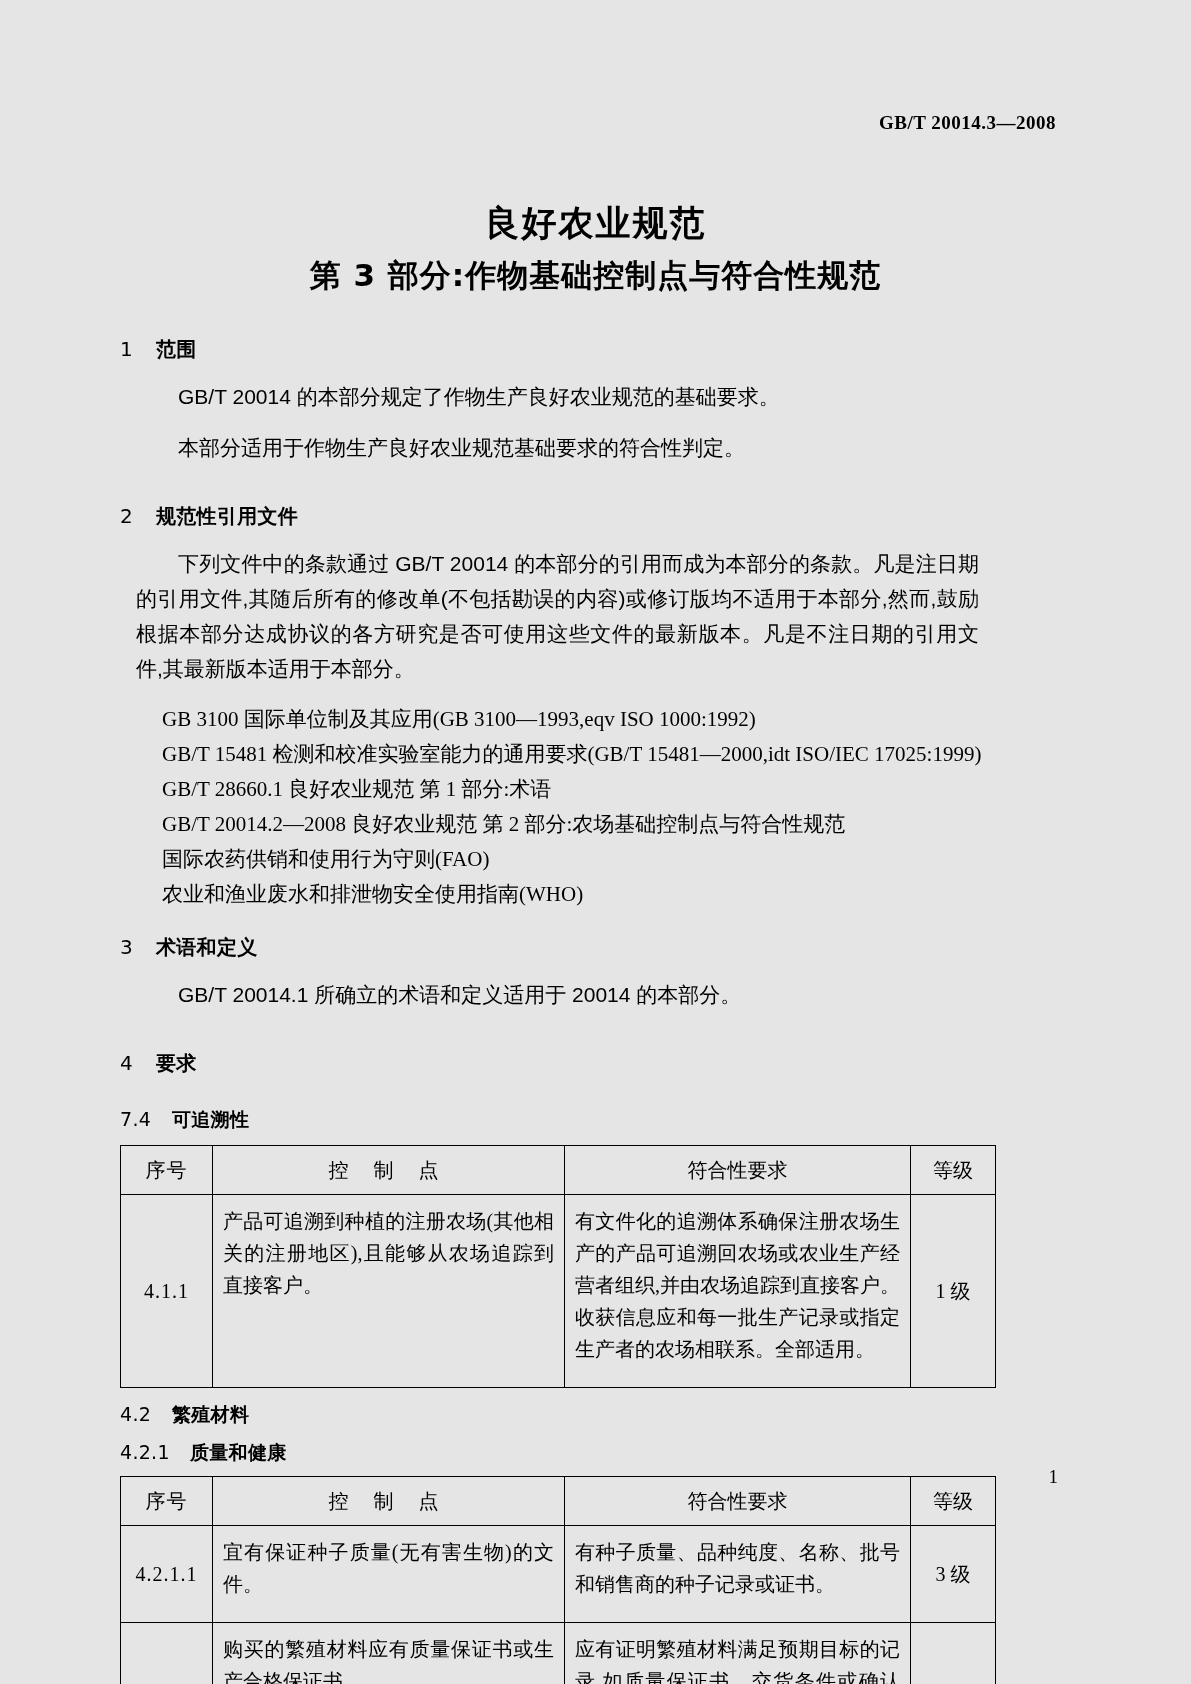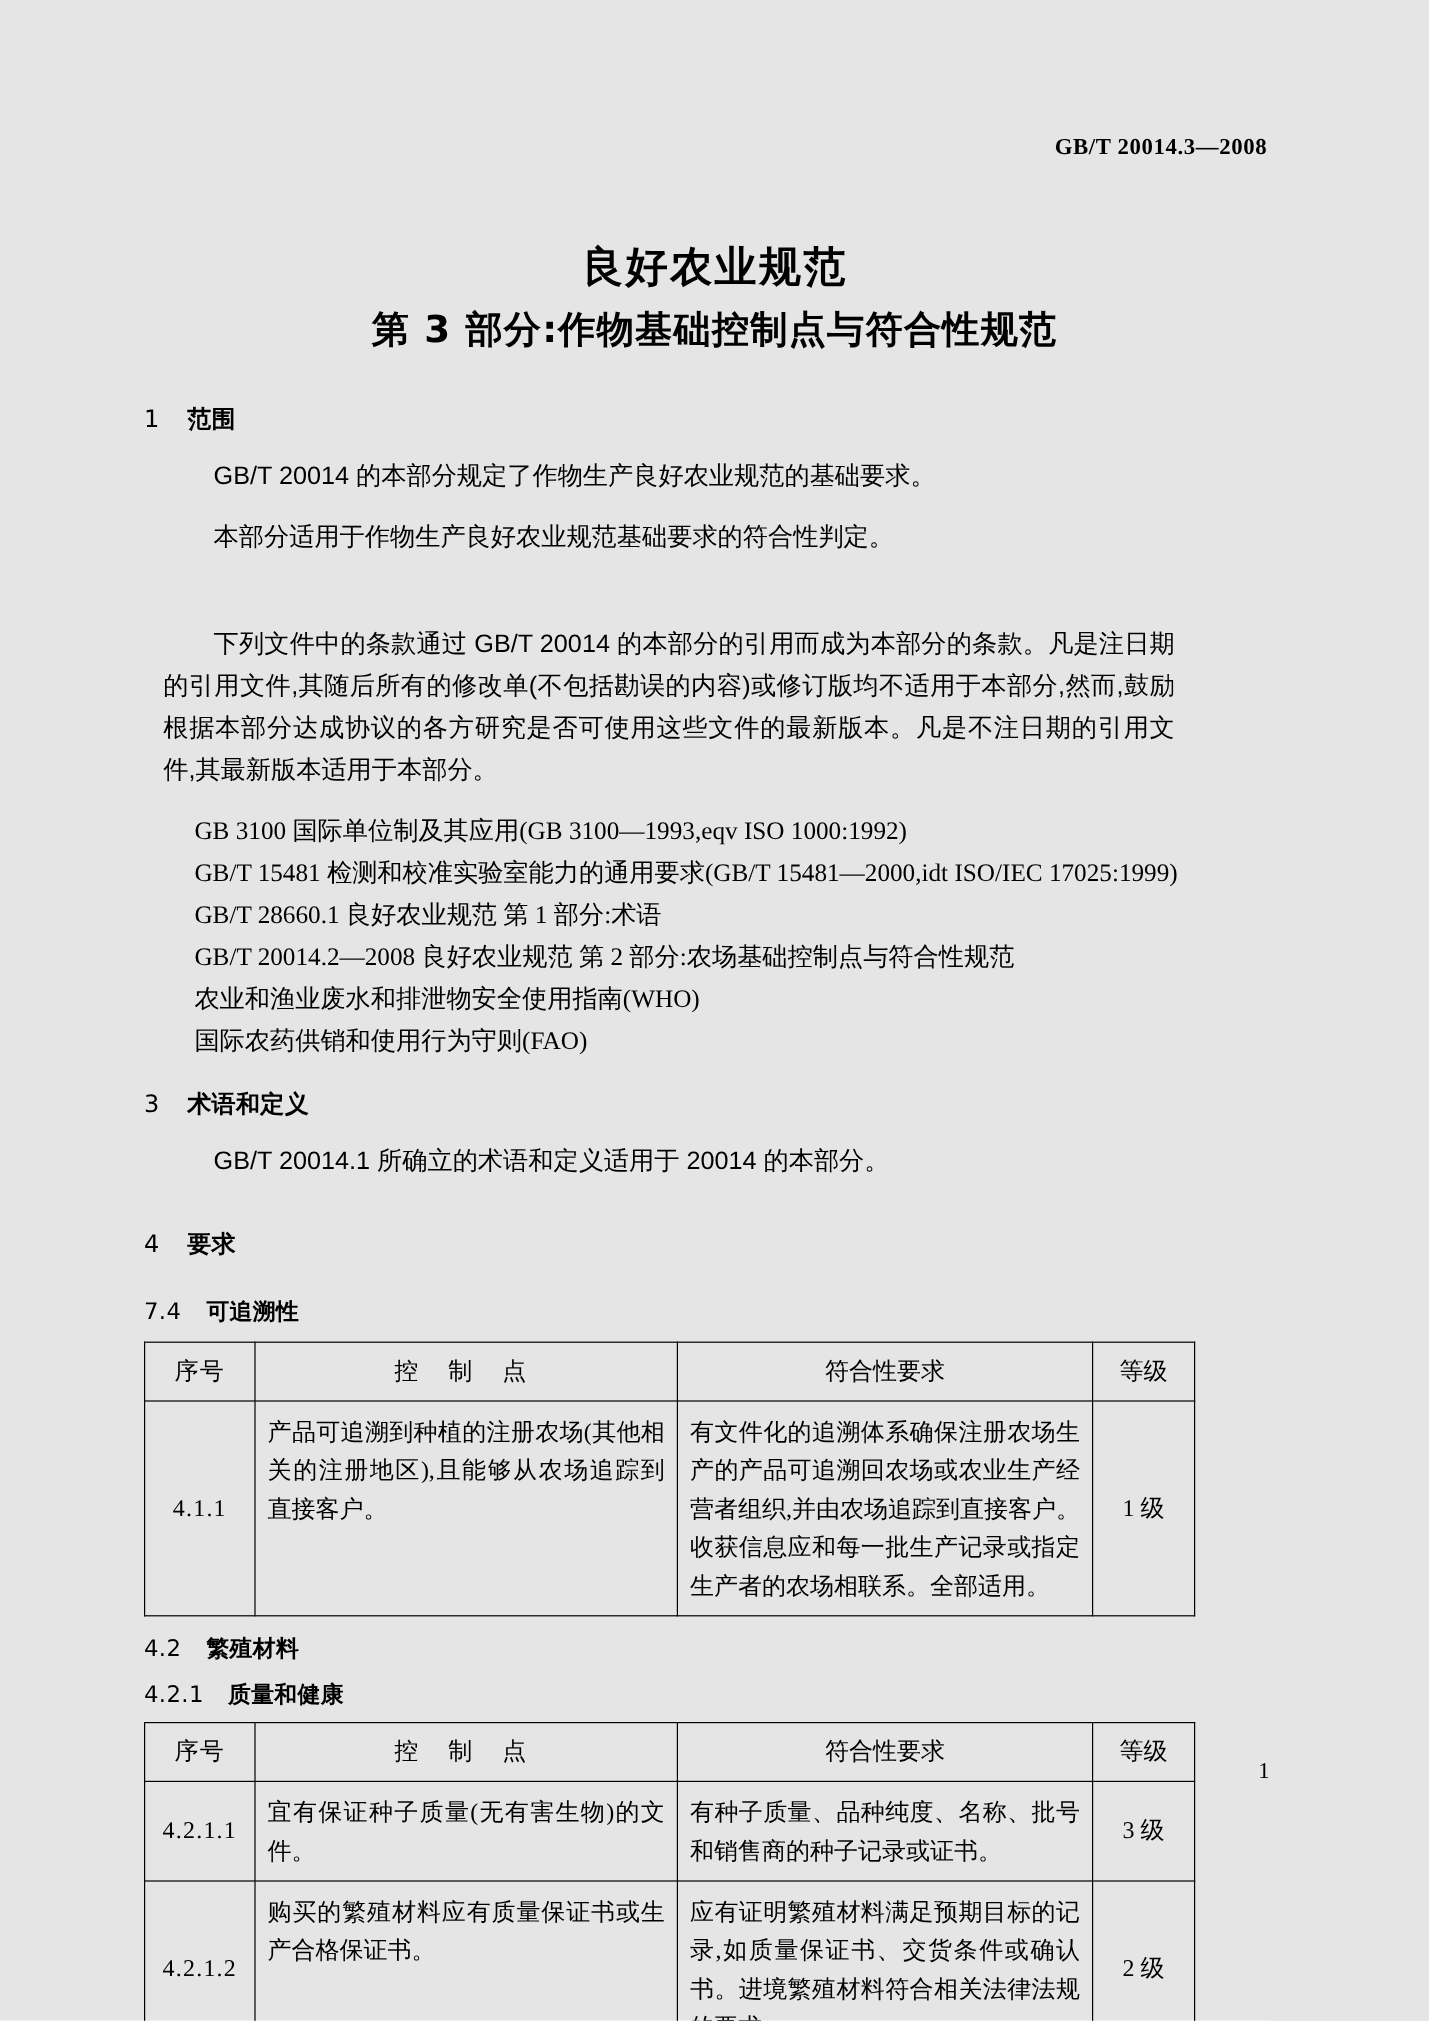--- a/index.html
+++ b/index.html
@@ -128,21 +128,21 @@
     width: 875px;
     table-layout: fixed;
     margin: 0;
   }
   table.ctrl td, table.ctrl th {
     border: 1px solid #000000;
     font-family: "Liberation Serif", serif;
     font-size: 20px;
     line-height: 32px;
     vertical-align: middle;
-    padding: 8px 10px;
+    padding: 22px 10px;
     box-sizing: border-box;
   }
   table.ctrl thead td {
     text-align: center;
     padding: 8px 10px;
     font-size: 20px;
   }
   table.ctrl td.c-no {
     width: 92px;
     text-align: center;
@@ -187,27 +187,30 @@
 
   <div class="body-area">
 
     <div class="h1">
       <span class="num">1</span><span>范围</span>
     </div>
     <p class="para indent">GB/T 20014 的本部分规定了作物生产良好农业规范的基础要求。</p>
     <p class="para indent">本部分适用于作物生产良好农业规范基础要求的符合性判定。</p>
     <div class="gap-md"></div>
 
+    <div class="h1">
+      <span class="num">2</span><span>规范性引用文件</span>
+    </div>
     <p class="para indent">下列文件中的条款通过 GB/T 20014 的本部分的引用而成为本部分的条款。凡是注日期的引用文件,其随后所有的修改单(不包括勘误的内容)或修订版均不适用于本部分,然而,鼓励根据本部分达成协议的各方研究是否可使用这些文件的最新版本。凡是不注日期的引用文件,其最新版本适用于本部分。</p>
     <p class="ref">GB 3100    国际单位制及其应用(GB 3100—1993,eqv ISO 1000:1992)</p>
     <p class="ref">GB/T 15481    检测和校准实验室能力的通用要求(GB/T 15481—2000,idt ISO/IEC 17025:1999)</p>
     <p class="ref">GB/T 28660.1    良好农业规范   第 1 部分:术语</p>
     <p class="ref">GB/T 20014.2—2008    良好农业规范   第 2 部分:农场基础控制点与符合性规范</p>
+    <p class="ref">国际农药供销和使用行为守则(FAO)</p>
     <p class="ref">农业和渔业废水和排泄物安全使用指南(WHO)</p>
-    <p class="ref">国际农药供销和使用行为守则(FAO)</p>
     <div class="gap-md"></div>
 
     <div class="h1">
       <span class="num">3</span><span>术语和定义</span>
     </div>
     <p class="para indent">GB/T 20014.1 所确立的术语和定义适用于 20014 的本部分。</p>
     <div class="gap-md"></div>
 
     <div class="h1">
       <span class="num">4</span><span>要求</span>

